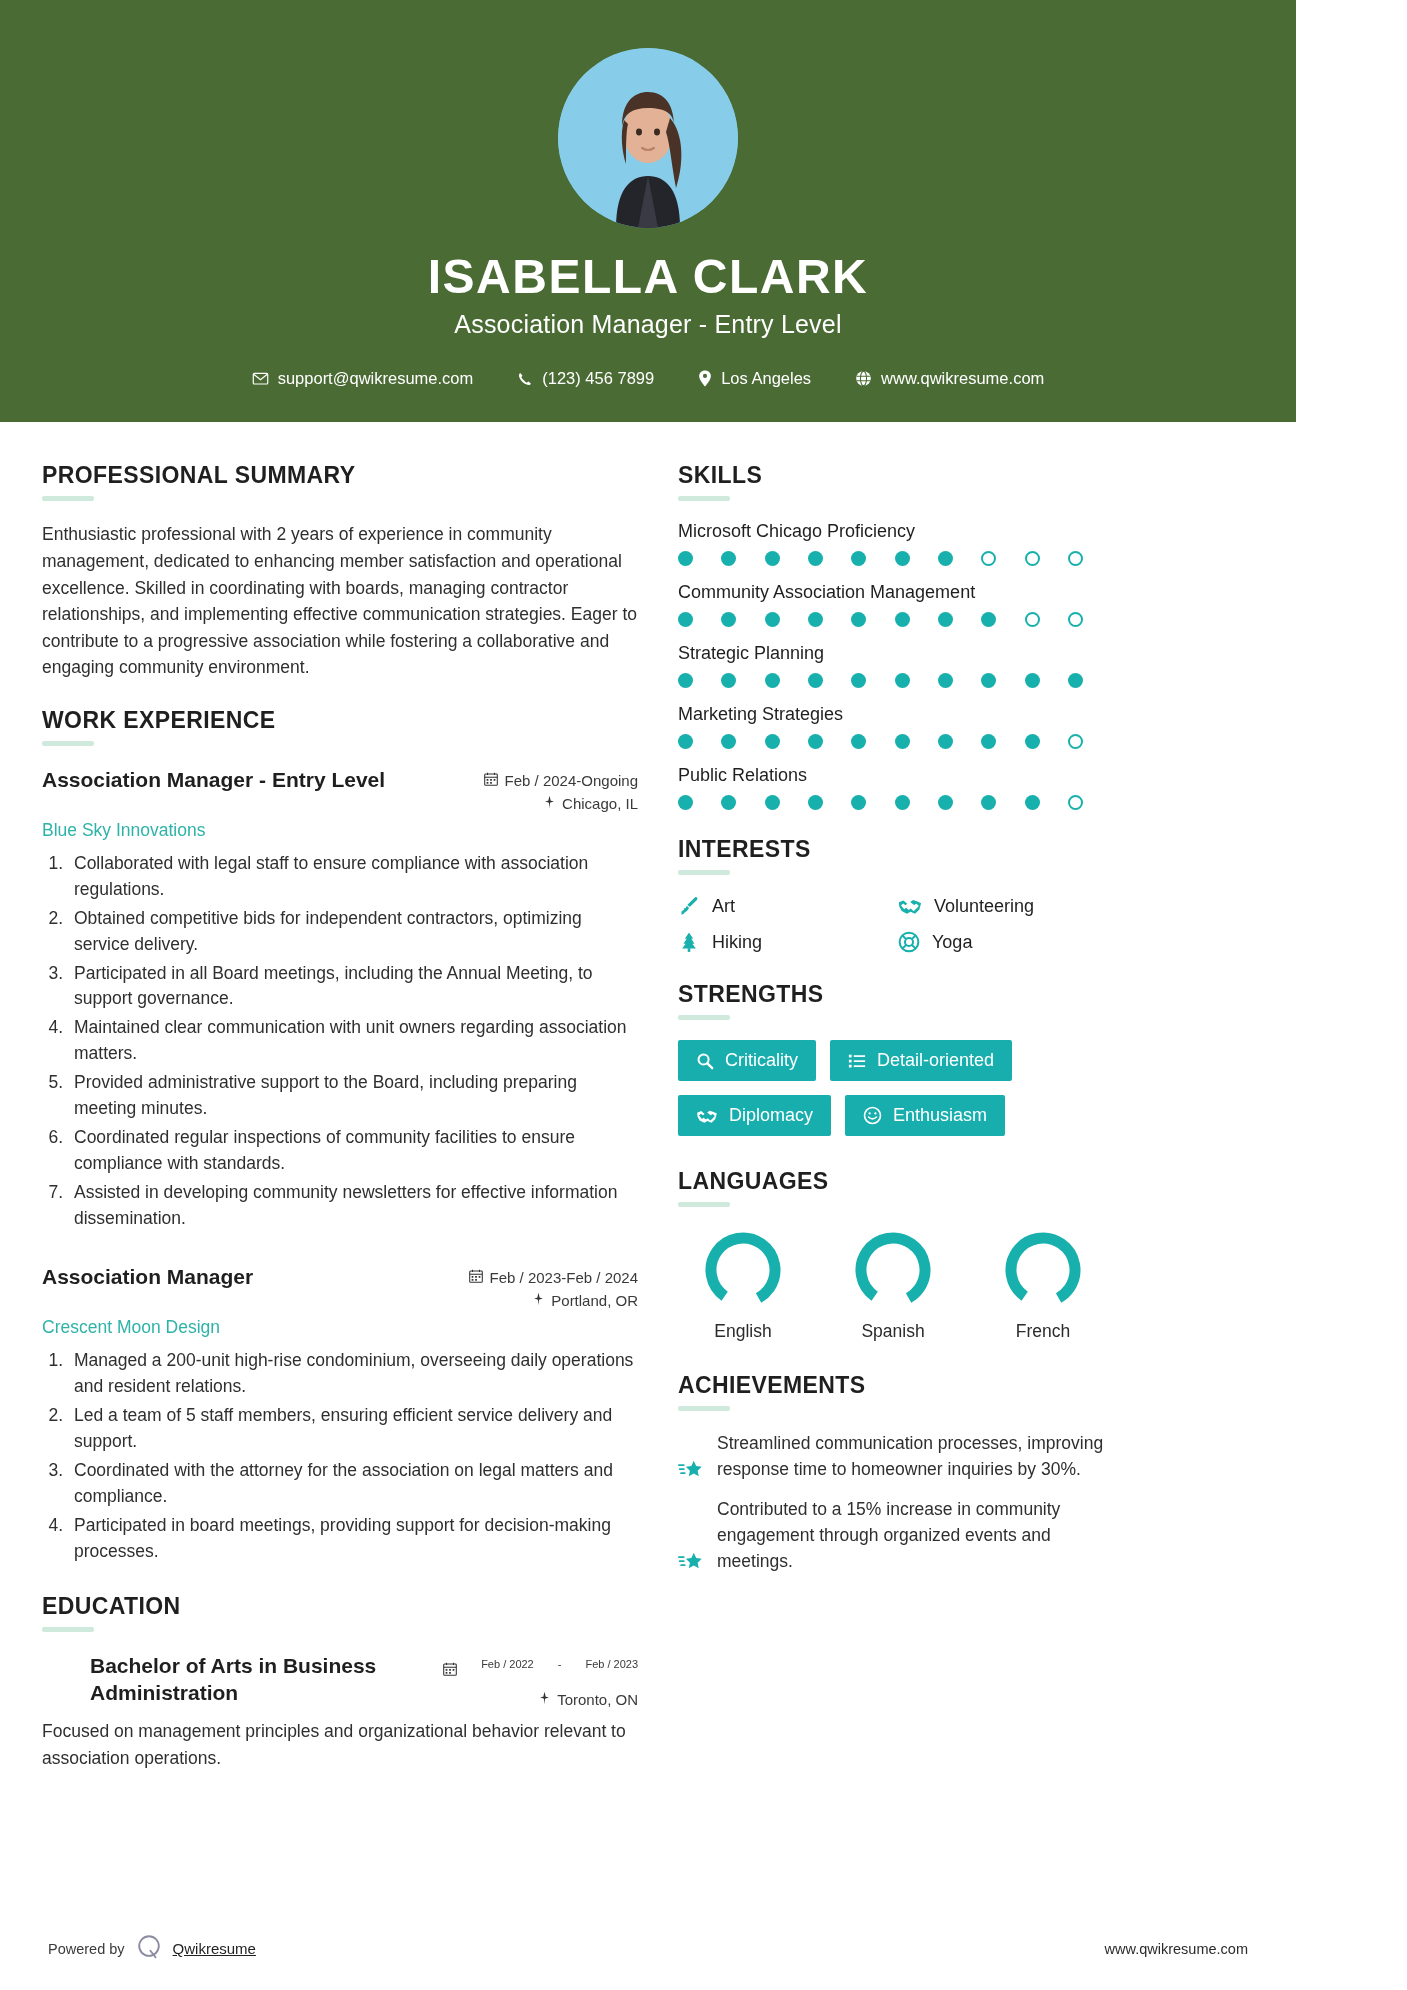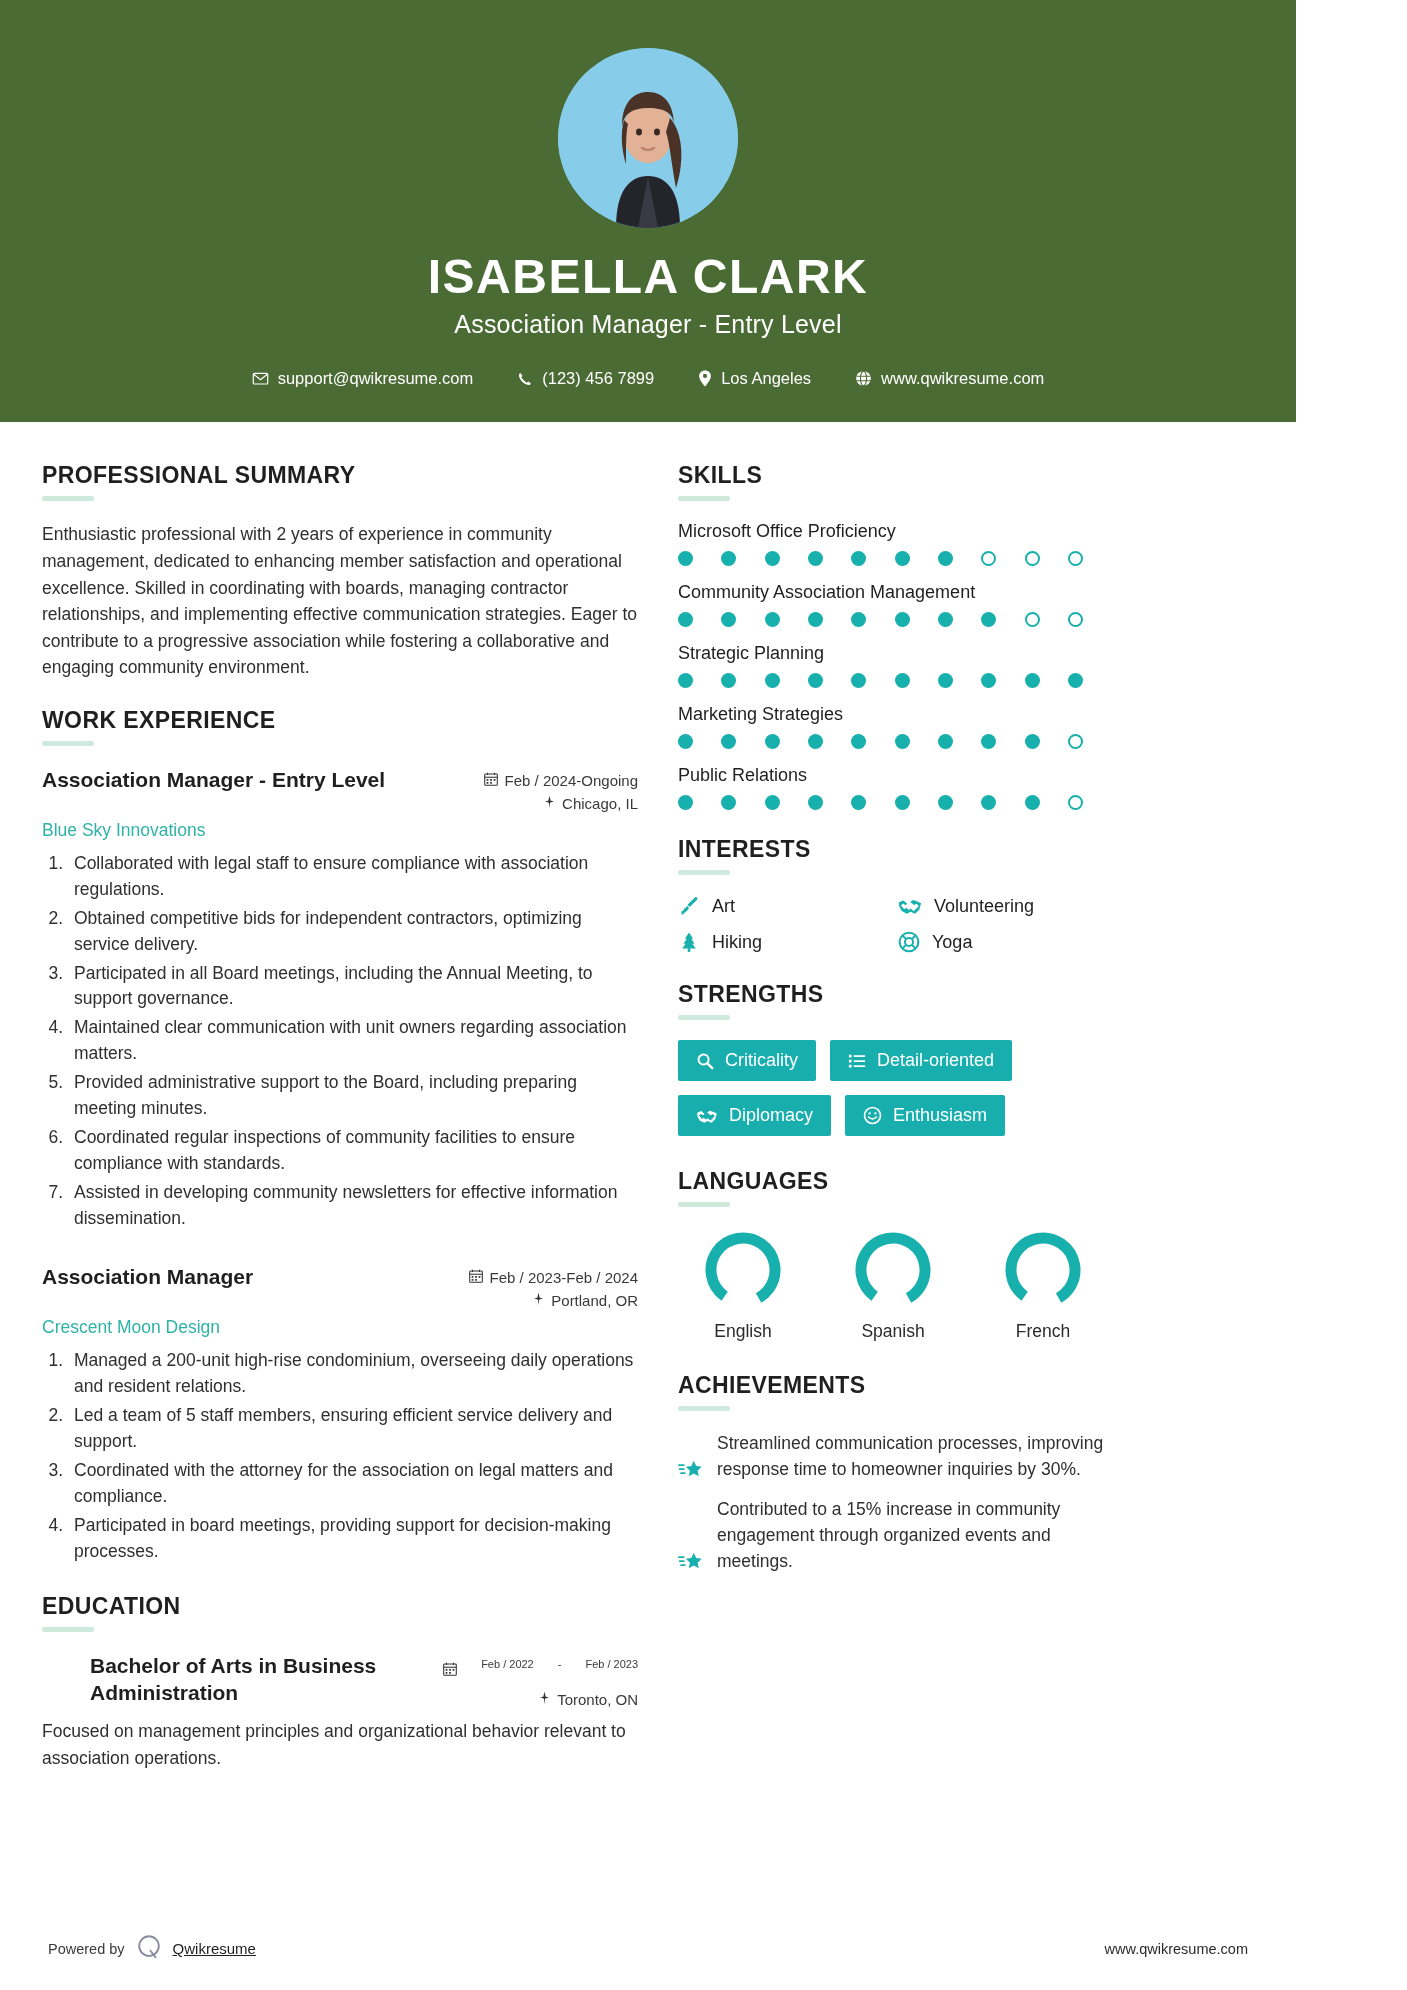--- a/index.html
+++ b/index.html
@@ -470,21 +470,21 @@
 
     </div>
 
     <div class="col-right">
 
       <div class="section">
         <div class="sec-title">SKILLS</div>
         <div class="sec-rule"></div>
 
         <div>
-          <div class="skill-name">Microsoft Office Proficiency</div>
+          <div class="skill-name">Microsoft Chicago Proficiency</div>
           <div class="dots">
             <span class="dot full"></span>
               <span class="dot full"></span>
               <span class="dot full"></span>
               <span class="dot full"></span>
               <span class="dot full"></span>
               <span class="dot full"></span>
               <span class="dot full"></span>
               <span class="dot empty"></span>
               <span class="dot empty"></span>

